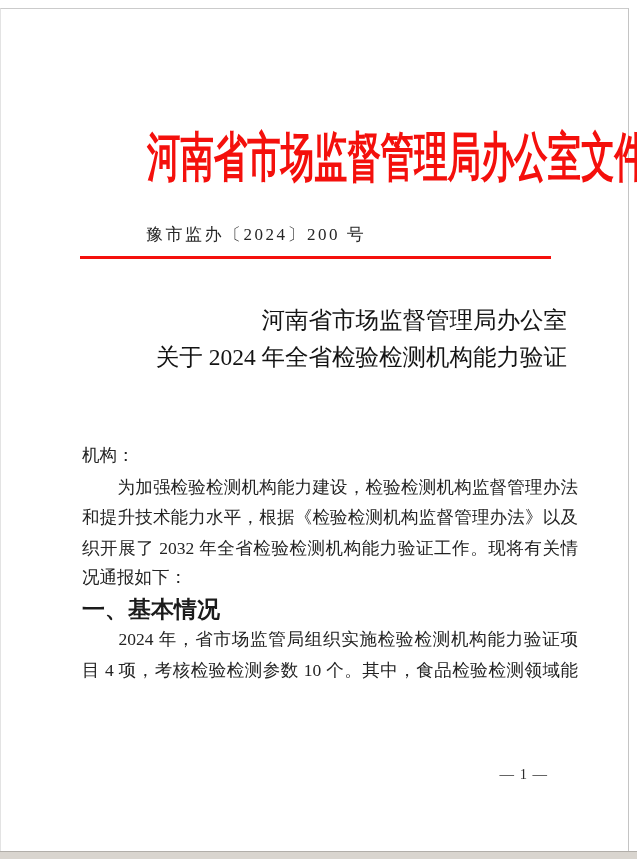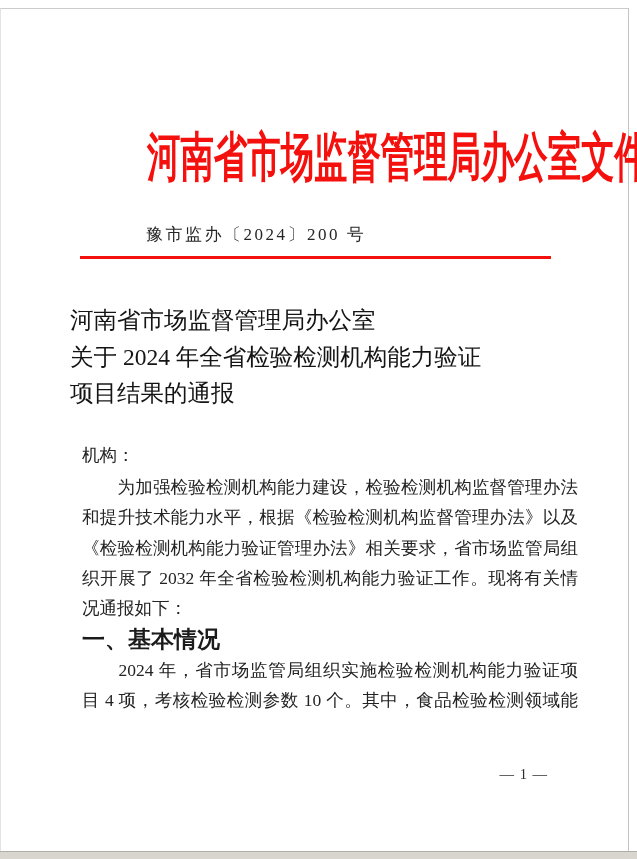--- a/index.html
+++ b/index.html
@@ -51,21 +51,21 @@
     font-size:17px;
     letter-spacing:2.5px;
     color:#262626;
   }
   .red-rule{
     position:absolute;left:80px;top:256px;width:471px;height:3px;
     background:var(--red);
   }
   .doc-title{
     position:absolute;left:70px;top:302px;width:497px;
-    text-align:left;
+    text-align:right;
     font-size:23.5px;
     line-height:36.5px;
     color:#141414;
     font-weight:normal;
   }
   .body-text{
     position:absolute;left:82px;top:441px;width:496px;
     font-size:17.5px;
     color:#232323;
   }
@@ -109,28 +109,26 @@
     <span class="stretch">河南省市场监督管理局办公室文件</span>
   </div>
 
   <div class="doc-number">豫市监办〔2024〕200 号</div>
 
   <div class="red-rule"></div>
 
   <div class="doc-title">
     <div>河南省市场监督管理局办公室</div>
     <div>关于 2024 年全省检验检测机构能力验证</div>
-    <div>项目结果的通报</div>
   </div>
 
   <div class="body-text">
     <div class="bline end">机构：</div>
     <div class="bline">　　为加强检验检测机构能力建设，检验检测机构监督管理办法</div>
     <div class="bline">和提升技术能力水平，根据《检验检测机构监督管理办法》以及</div>
-    <div class="bline">《检验检测机构能力验证管理办法》相关要求，省市场监管局组</div>
     <div class="bline">织开展了 2032 年全省检验检测机构能力验证工作。现将有关情</div>
     <div class="bline end">况通报如下：</div>
     <div class="bline heading">一、基本情况</div>
     <div class="bline">　　2024 年，省市场监管局组织实施检验检测机构能力验证项</div>
     <div class="bline">目 4 项，考核检验检测参数 10 个。其中，食品检验检测领域能</div>
   </div>
 
   <div class="page-number">— 1 —</div>
 
   <div class="bottom-strip"></div>

